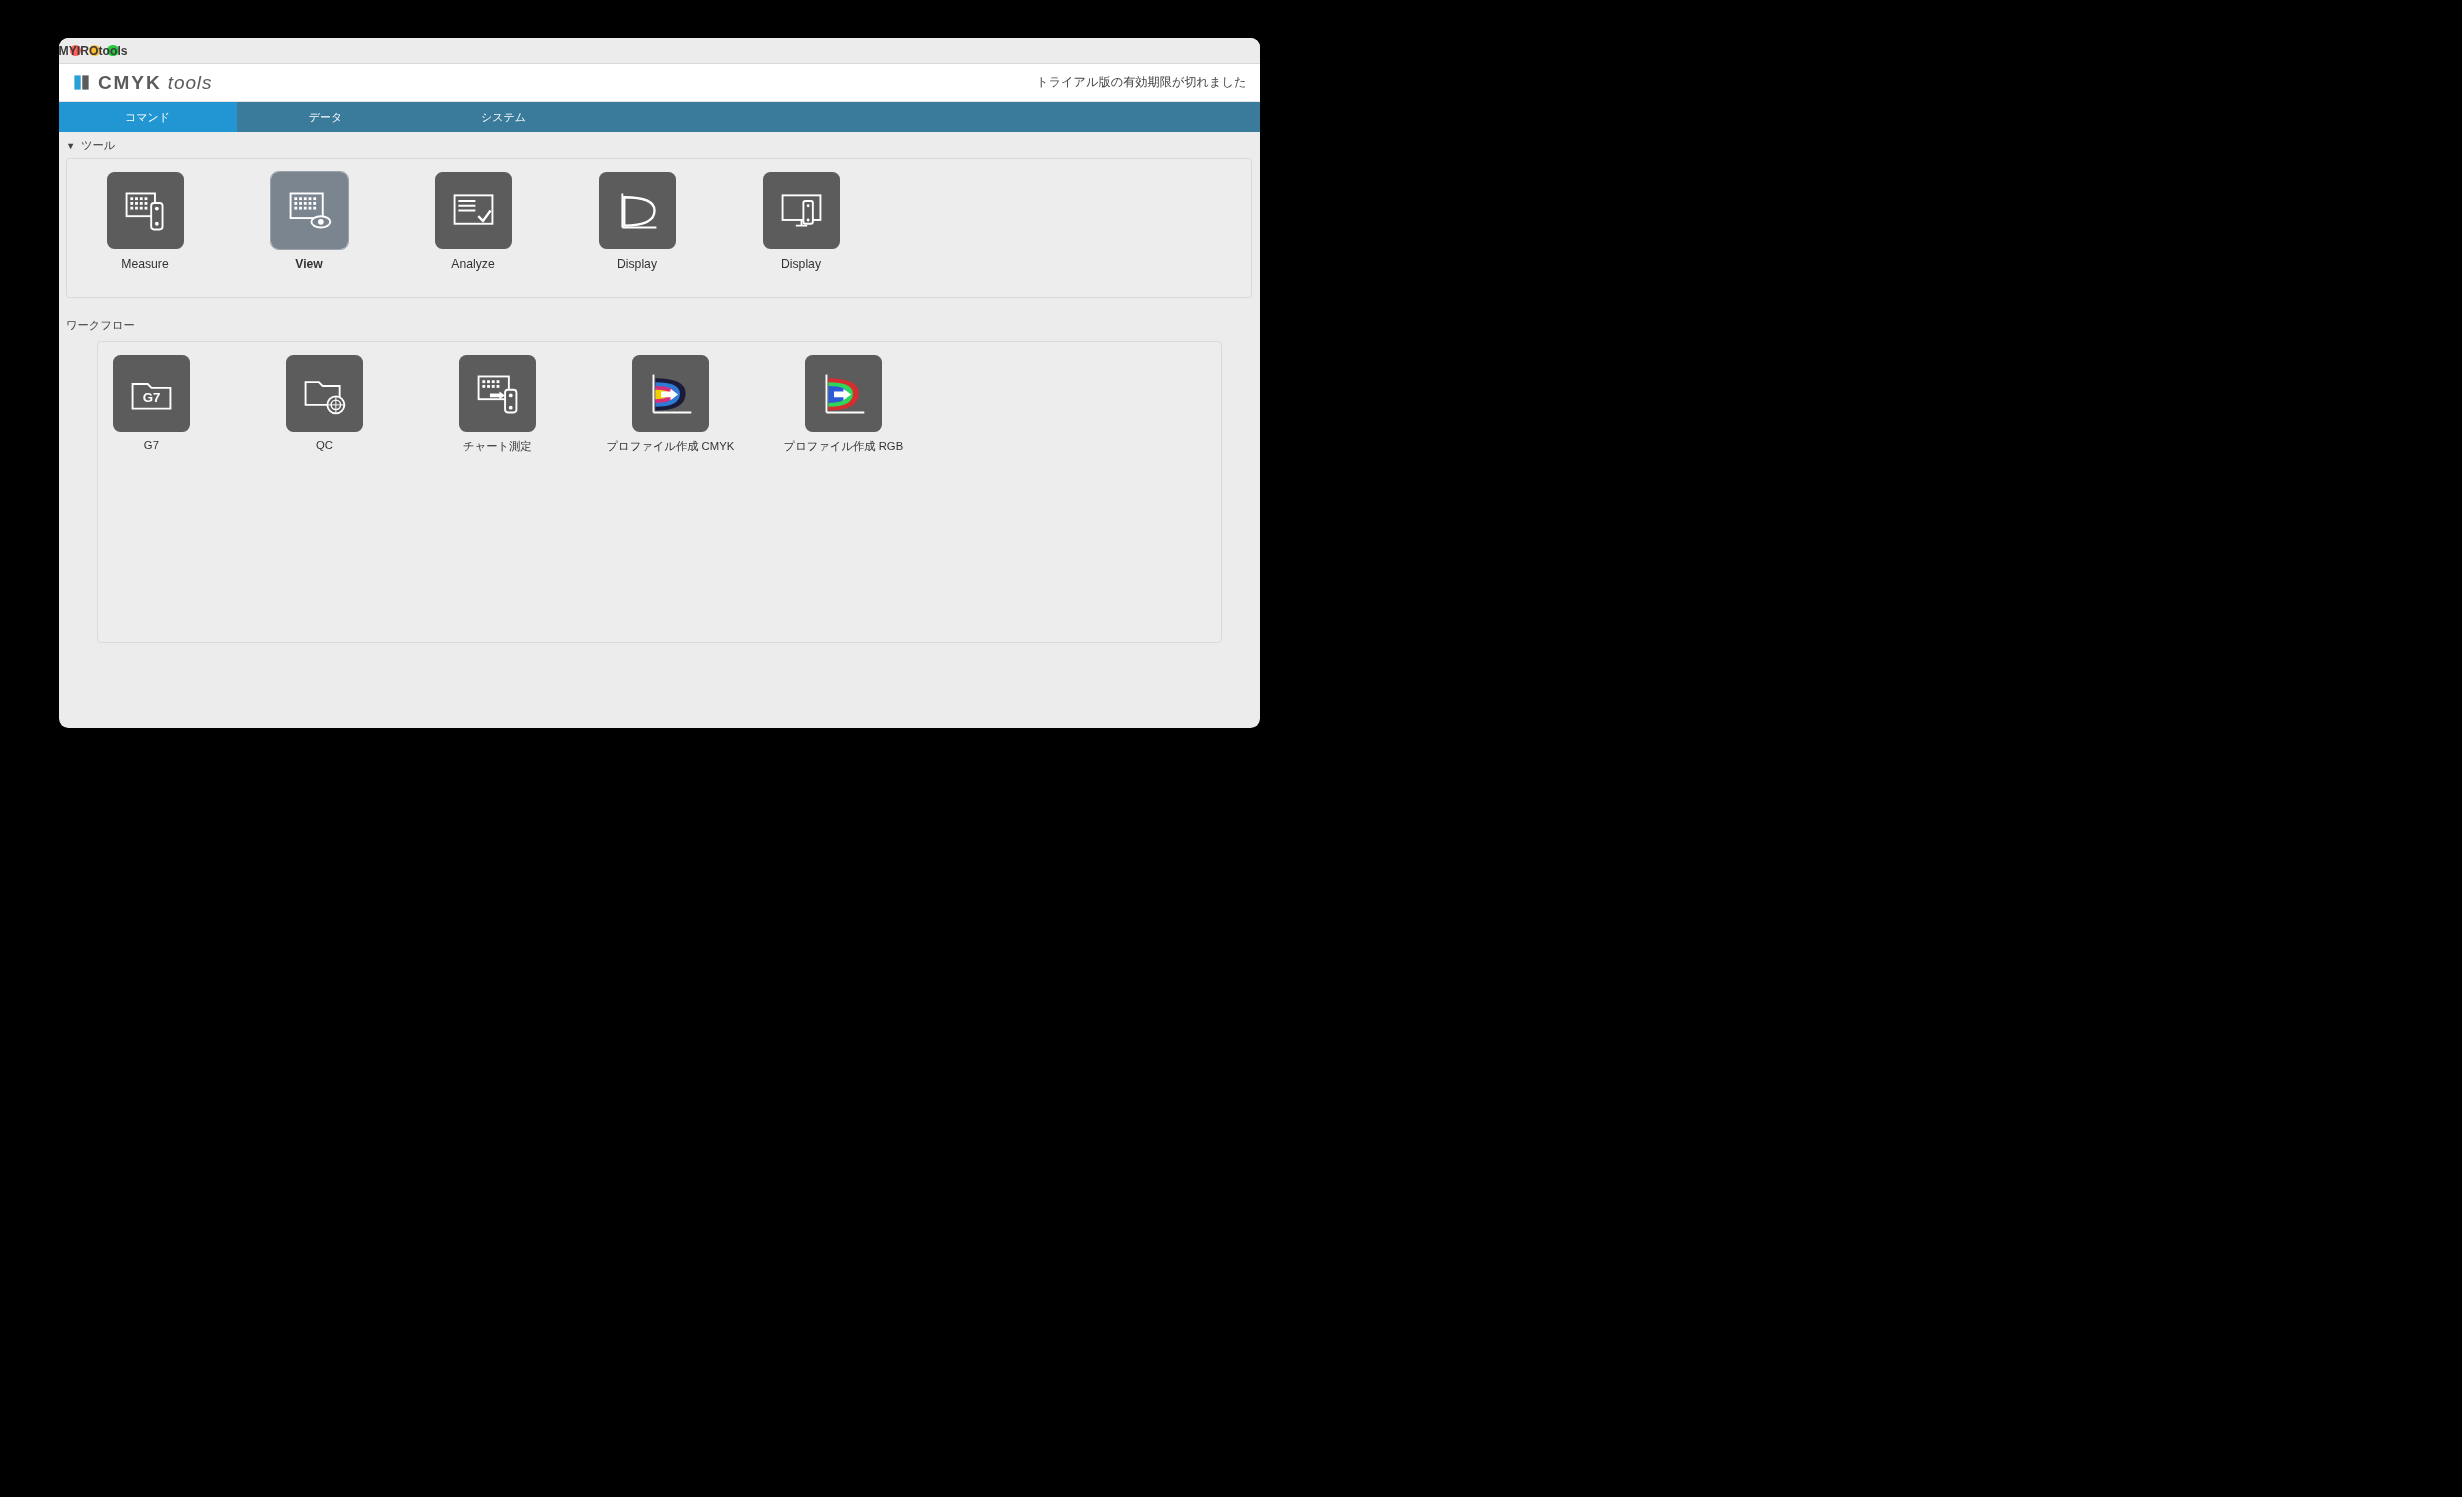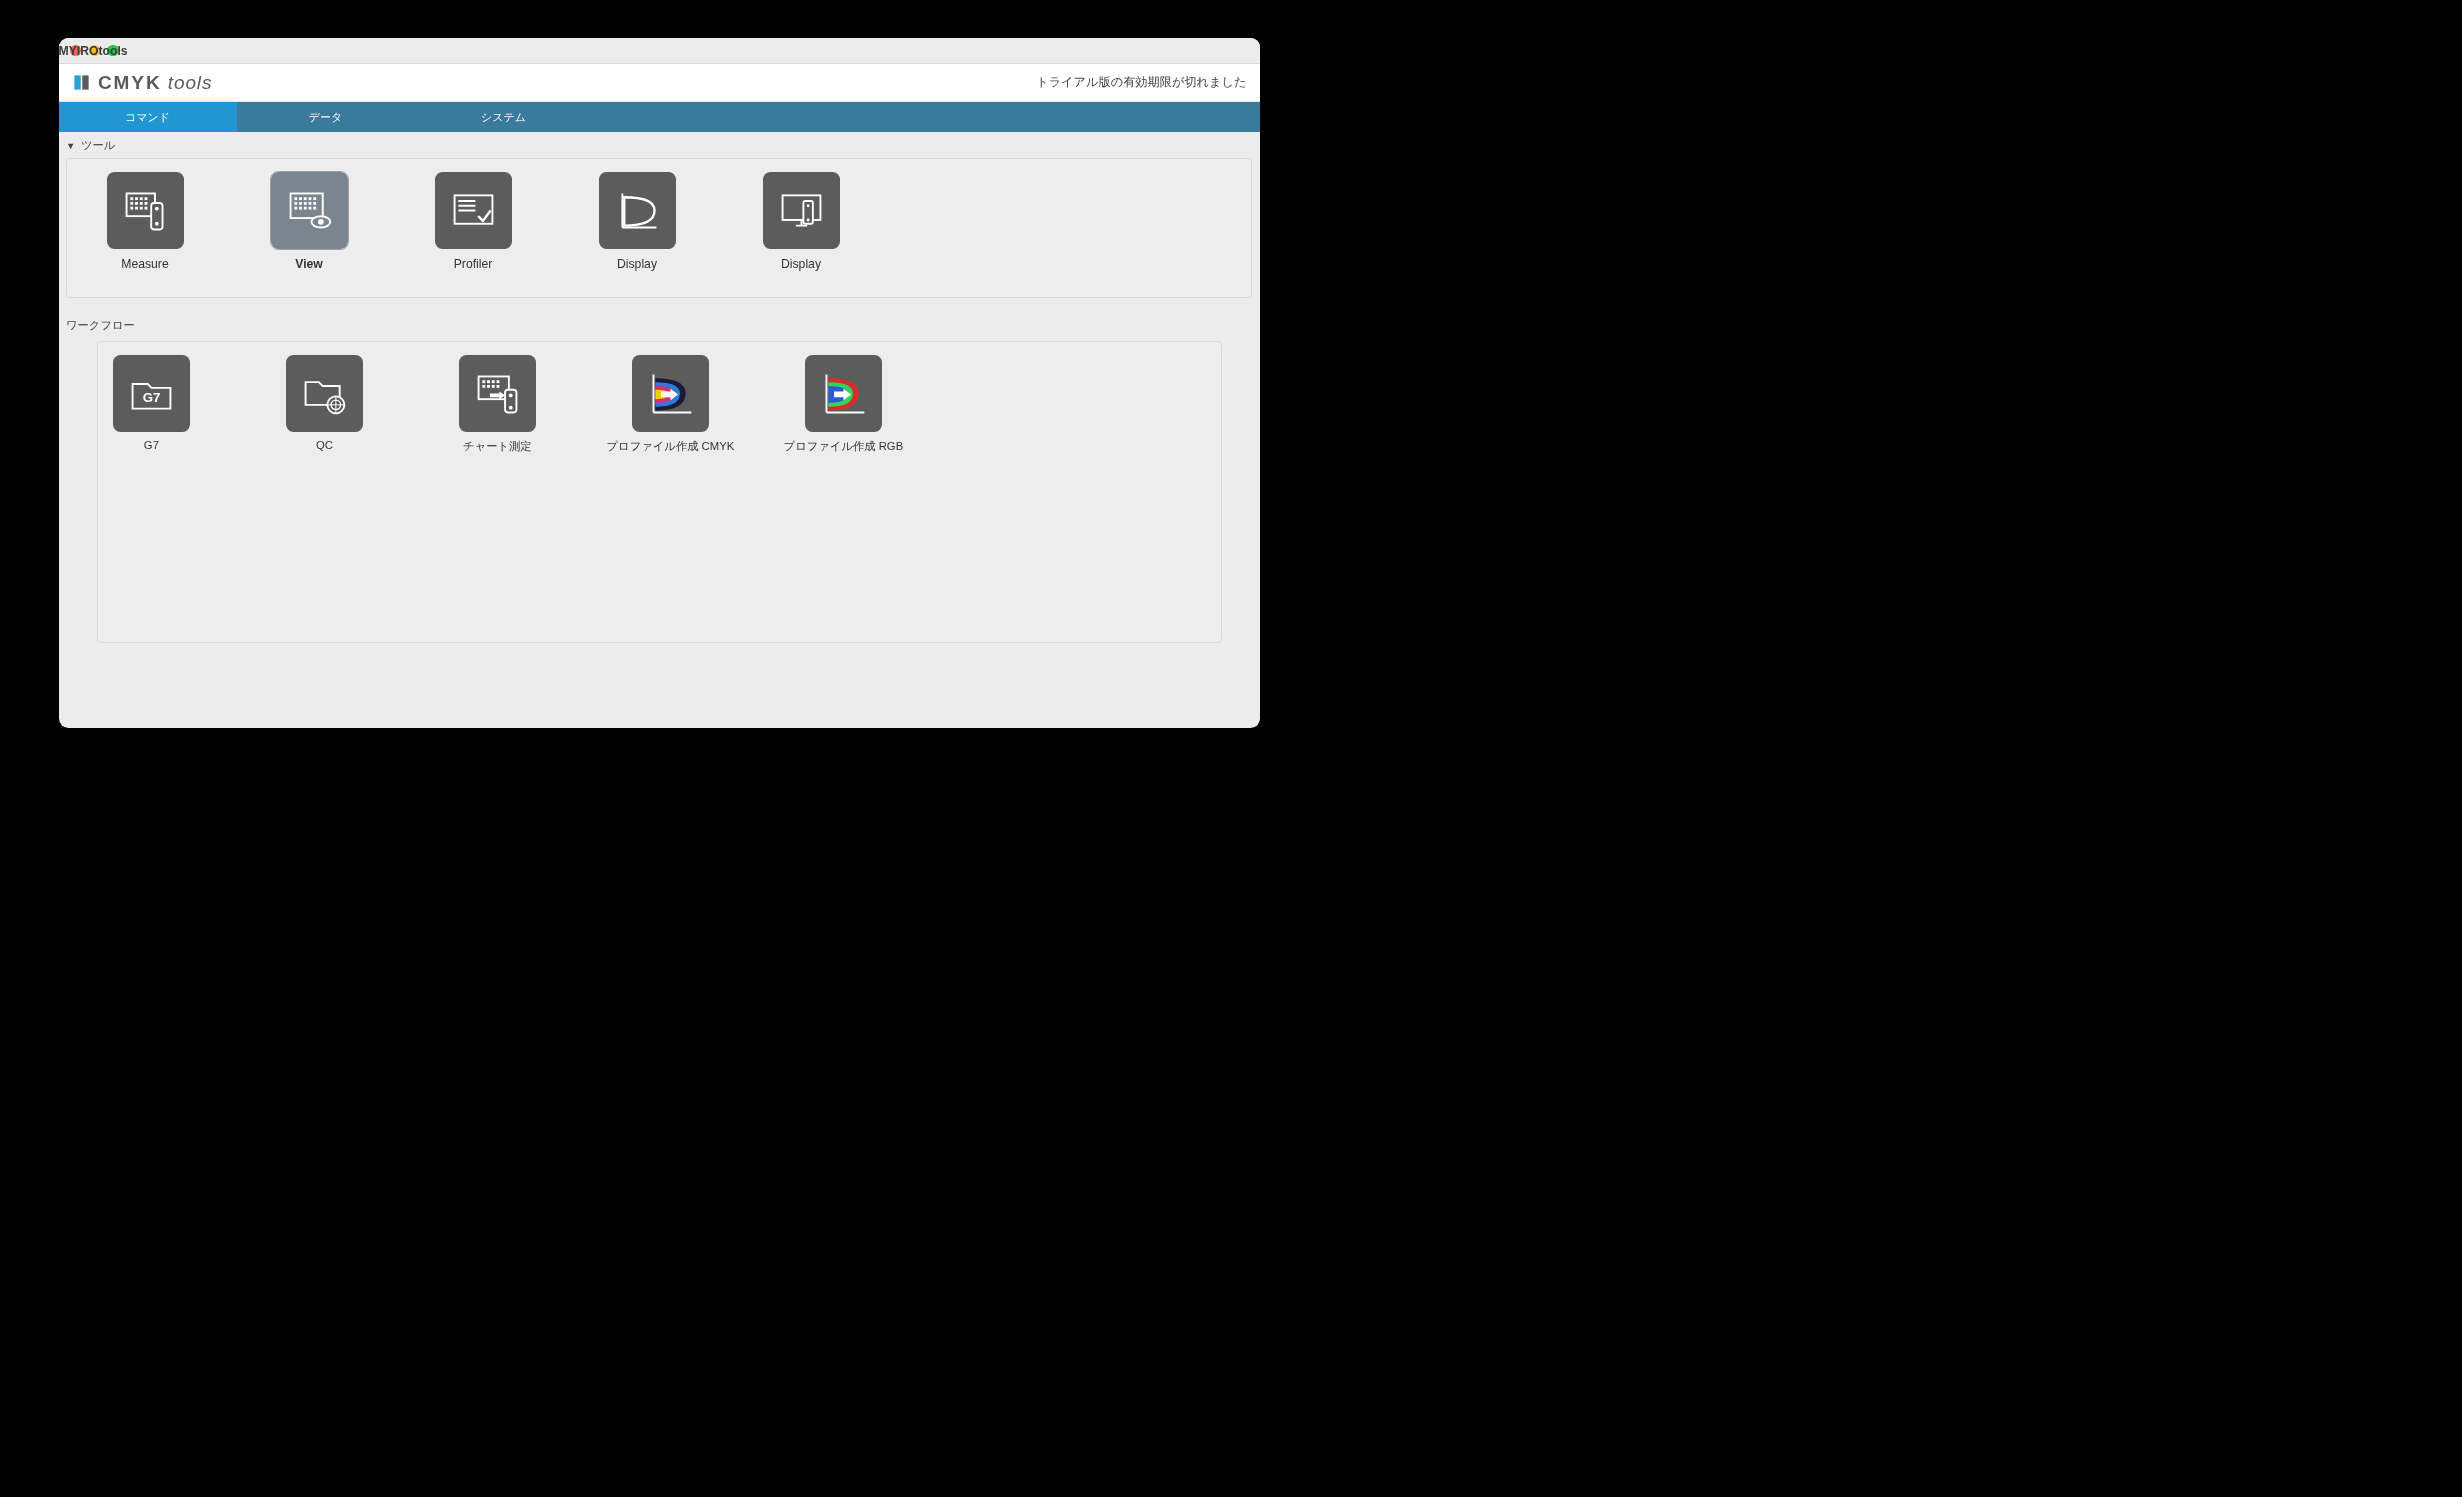--- a/index.html
+++ b/index.html
@@ -280,21 +280,21 @@
       <div class="tool-item">
         <div class="tool-icon">
           <svg width="53" height="53" viewBox="0 0 56 56">
             <rect x="8" y="12" width="40" height="30" fill="none" stroke="#fff" stroke-width="2"></rect>
             <line x1="12" y1="18" x2="30" y2="18" stroke="#fff" stroke-width="2"></line>
             <line x1="12" y1="23" x2="30" y2="23" stroke="#fff" stroke-width="2"></line>
             <line x1="12" y1="28" x2="30" y2="28" stroke="#fff" stroke-width="2"></line>
             <polyline points="33,34 38,39 46,28" fill="none" stroke="#fff" stroke-width="2.5"></polyline>
           </svg>
         </div>
-        <div class="tool-label">Profiler</div>
+        <div class="tool-label">Analyze</div>
       </div>
 
       <div class="tool-item">
         <div class="tool-icon">
           <svg width="53" height="53" viewBox="0 0 56 56">
             <line x1="12" y1="10" x2="12" y2="46" stroke="#fff" stroke-width="2"></line>
             <line x1="12" y1="46" x2="48" y2="46" stroke="#fff" stroke-width="2"></line>
             <path d="M14 14 Q46 14 46 28 Q46 44 14 44 Z" fill="none" stroke="#fff" stroke-width="2.5"></path>
           </svg>
         </div>

